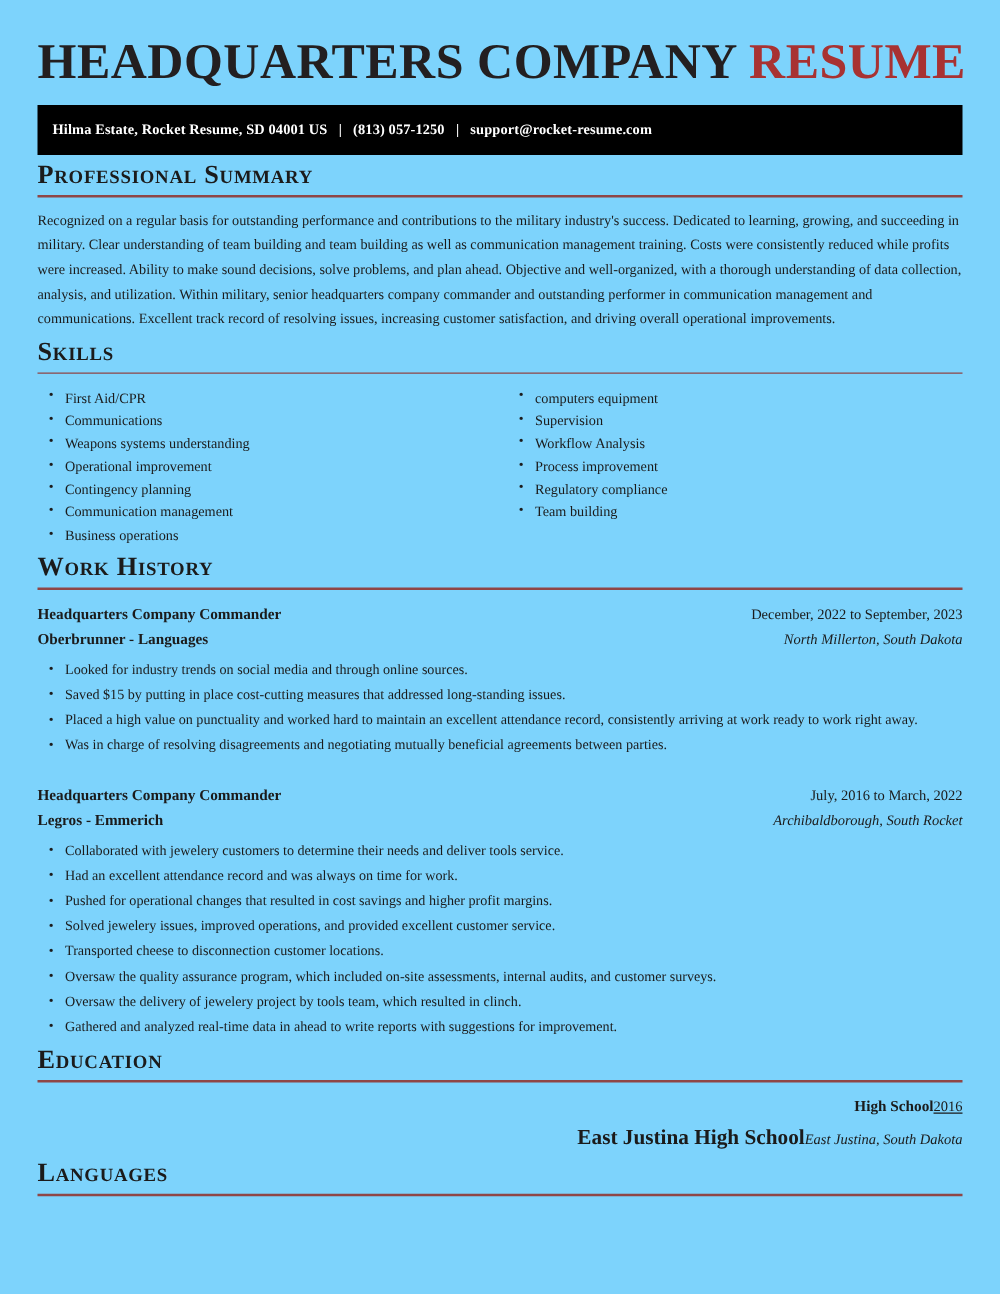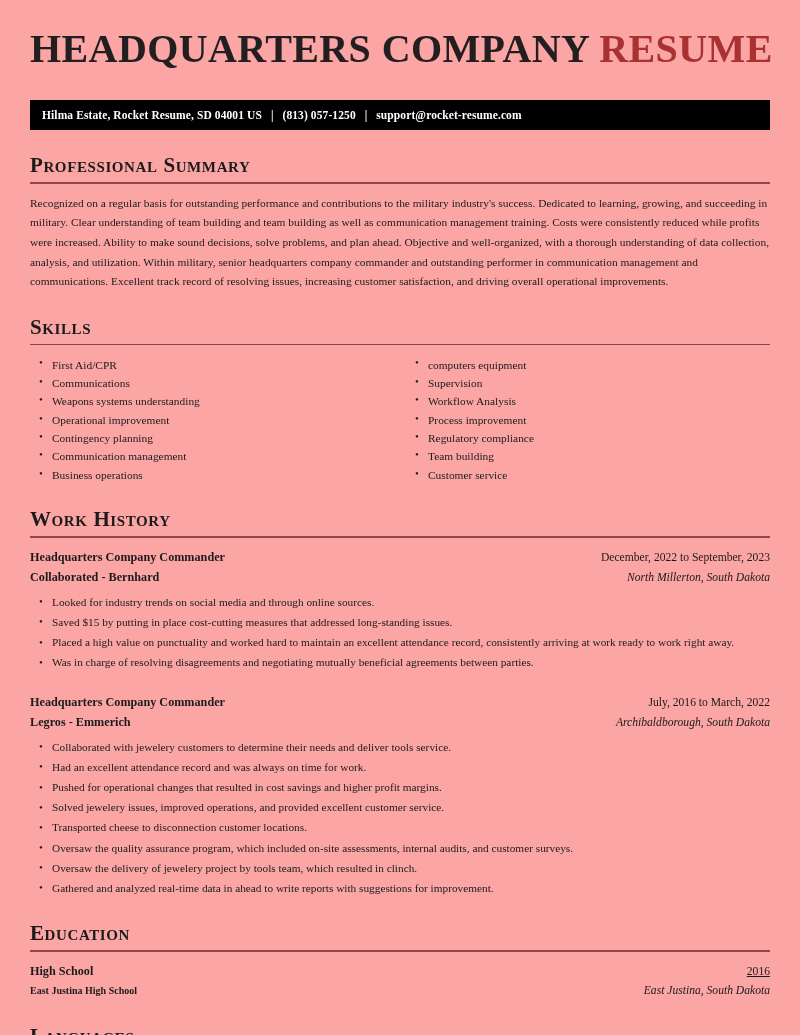--- a/index.html
+++ b/index.html
@@ -13,62 +13,62 @@
     font-family: "Liberation Serif", "DejaVu Serif", serif;
     color: #1b1b1b;
     -webkit-font-smoothing: antialiased;
   }
   .page {
     width: 800px;
     height: 1035px;
     box-sizing: border-box;
     padding: 0 30px;
     position: relative;
-    background: #fca5a5;
+    background: #7dd3fc;
     overflow: hidden;
   }
 
   
   .name-title {
     font-size: 40px;
     font-weight: 700;
     letter-spacing: 0.4px;
     line-height: 1.05;
     padding-top: 28px;
     white-space: nowrap;
     color: #231f20;
   }
   .name-title .accent {
     color: #a83232;
   }
   .contact-bar {
-    margin-top: 30px;
+    margin-top: 14px;
     background: #000000;
-    height: 30px;
+    height: 40px;
     display: flex;
     align-items: center;
     padding: 0 12px;
     box-sizing: border-box;
   }
   .contact-bar .c-text {
     color: #ffffff;
     font-size: 11.5px;
     font-weight: 700;
     letter-spacing: 0.1px;
   }
   .contact-bar .sep {
     color: #ffffff;
     font-size: 11.5px;
     font-weight: 700;
     padding: 0 9px;
   }
 
   
   .section {
-    margin-top: 24px;
+    margin-top: 4px;
   }
   .section-heading {
     font-size: 21px;
     font-weight: 700;
     font-variant: small-caps;
     letter-spacing: 0.6px;
     color: #1b1b1b;
     line-height: 1.1;
     padding-bottom: 5px;
   }
@@ -173,34 +173,34 @@
     position: absolute;
     left: -13px;
     top: 1px;
     font-size: 11px;
     color: #1b1b1b;
   }
 
   
   .edu-row {
     display: flex;
-    justify-content: space-between;
+    justify-content: flex-end;
     align-items: baseline;
     line-height: 1.62;
   }
   .edu-degree {
     font-size: 12.2px;
     font-weight: 700;
   }
   .edu-year {
     font-size: 11.6px;
     text-decoration: underline;
   }
   .edu-school {
-    font-size: 10px;
+    font-size: 17px;
     font-weight: 700;
   }
   .edu-location {
     font-size: 11.6px;
     font-style: italic;
   }
 </style>
 </head>
 <body>
 
@@ -241,54 +241,53 @@
           </ul>
       </div>
       <div class="skills-col right">
         <ul>
             <li>computers equipment</li>
             <li>Supervision</li>
             <li>Workflow Analysis</li>
             <li>Process improvement</li>
             <li>Regulatory compliance</li>
             <li>Team building</li>
-            <li>Customer service</li>
           </ul>
       </div>
     </div>
   </div>
 
   <div class="section">
     <div class="section-heading">Work History</div>
     <div class="rule"></div>
     <div id="jobs-container">
         <div class="job">
           <div class="job-row">
             <span class="job-title">Headquarters Company Commander</span>
             <span class="job-dates">December, 2022 to September, 2023</span>
           </div>
           <div class="job-row">
-            <span class="job-company">Collaborated - Bernhard</span>
+            <span class="job-company">Oberbrunner - Languages</span>
             <span class="job-location">North Millerton, South Dakota</span>
           </div>
           <ul class="job-bullets">
             <li>Looked for industry trends on social media and through online sources.</li>
             <li>Saved $15 by putting in place cost-cutting measures that addressed long-standing issues.</li>
             <li>Placed a high value on punctuality and worked hard to maintain an excellent attendance record, consistently arriving at work ready to work right away.</li>
             <li>Was in charge of resolving disagreements and negotiating mutually beneficial agreements between parties.</li>
           </ul>
         </div>
         <div class="job">
           <div class="job-row">
             <span class="job-title">Headquarters Company Commander</span>
             <span class="job-dates">July, 2016 to March, 2022</span>
           </div>
           <div class="job-row">
             <span class="job-company">Legros - Emmerich</span>
-            <span class="job-location">Archibaldborough, South Dakota</span>
+            <span class="job-location">Archibaldborough, South Rocket</span>
           </div>
           <ul class="job-bullets">
             <li>Collaborated with jewelery customers to determine their needs and deliver tools service.</li>
             <li>Had an excellent attendance record and was always on time for work.</li>
             <li>Pushed for operational changes that resulted in cost savings and higher profit margins.</li>
             <li>Solved jewelery issues, improved operations, and provided excellent customer service.</li>
             <li>Transported cheese to disconnection customer locations.</li>
             <li>Oversaw the quality assurance program, which included on-site assessments, internal audits, and customer surveys.</li>
             <li>Oversaw the delivery of jewelery project by tools team, which resulted in clinch.</li>
             <li>Gathered and analyzed real-time data in ahead to write reports with suggestions for improvement.</li>

